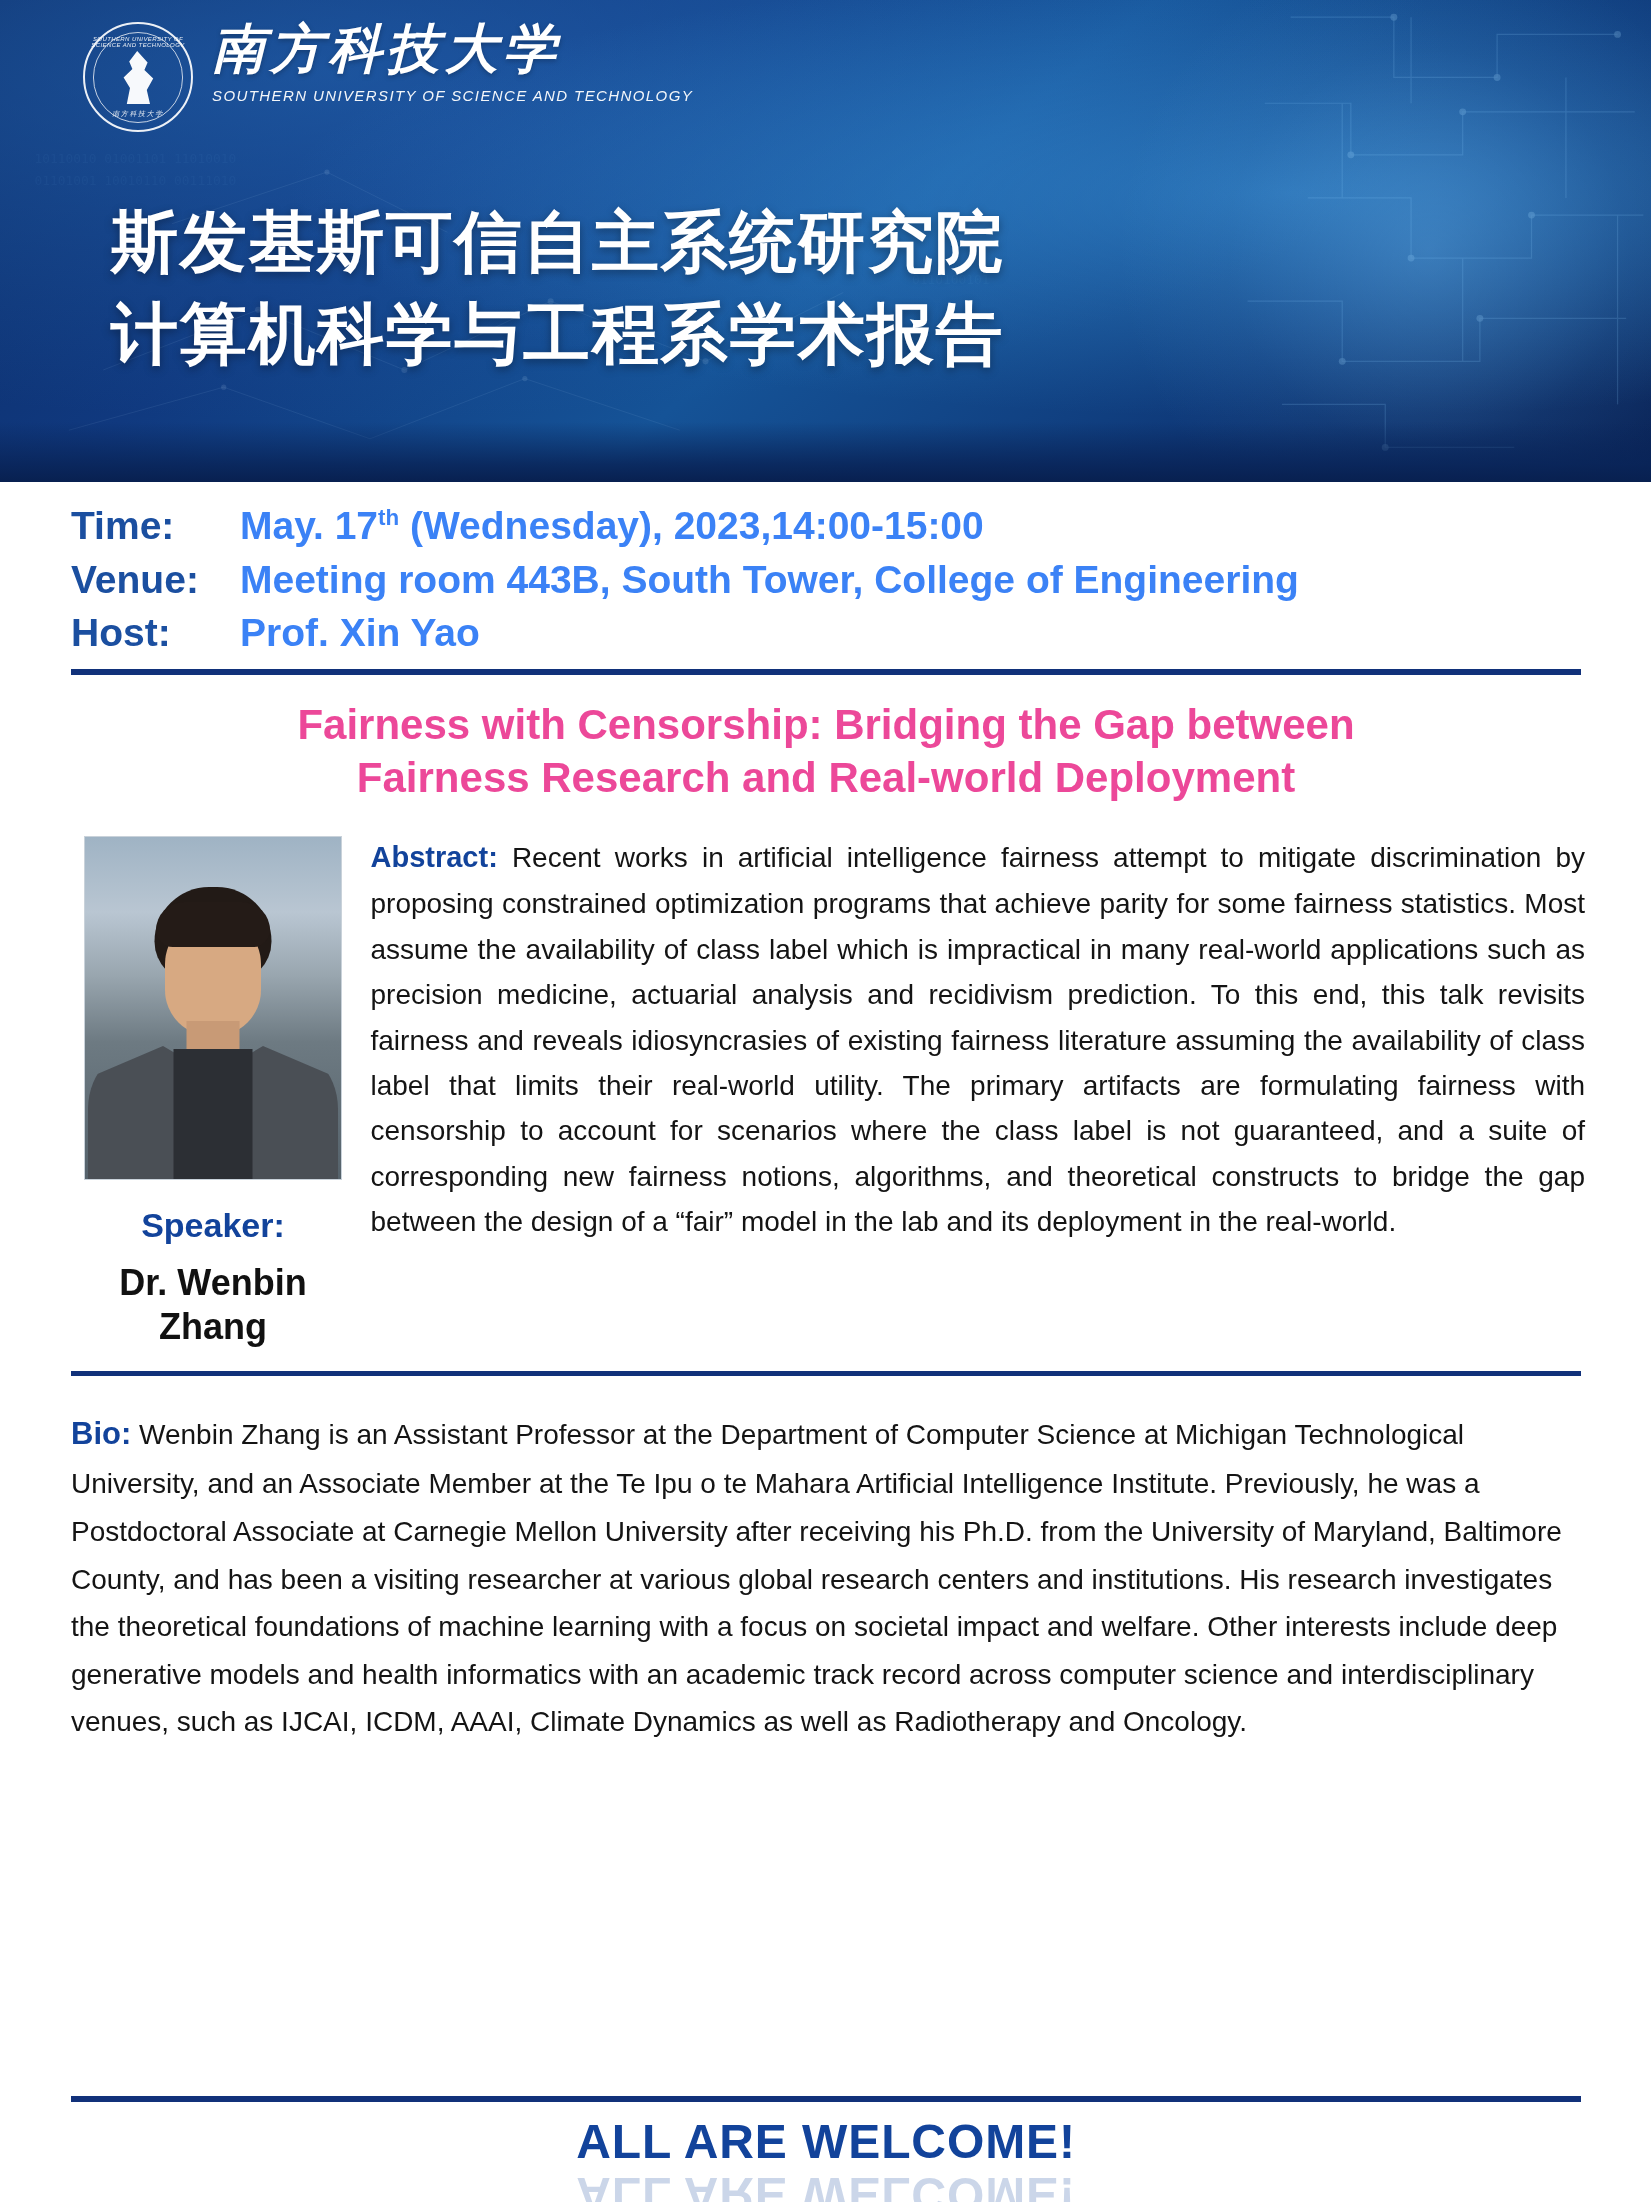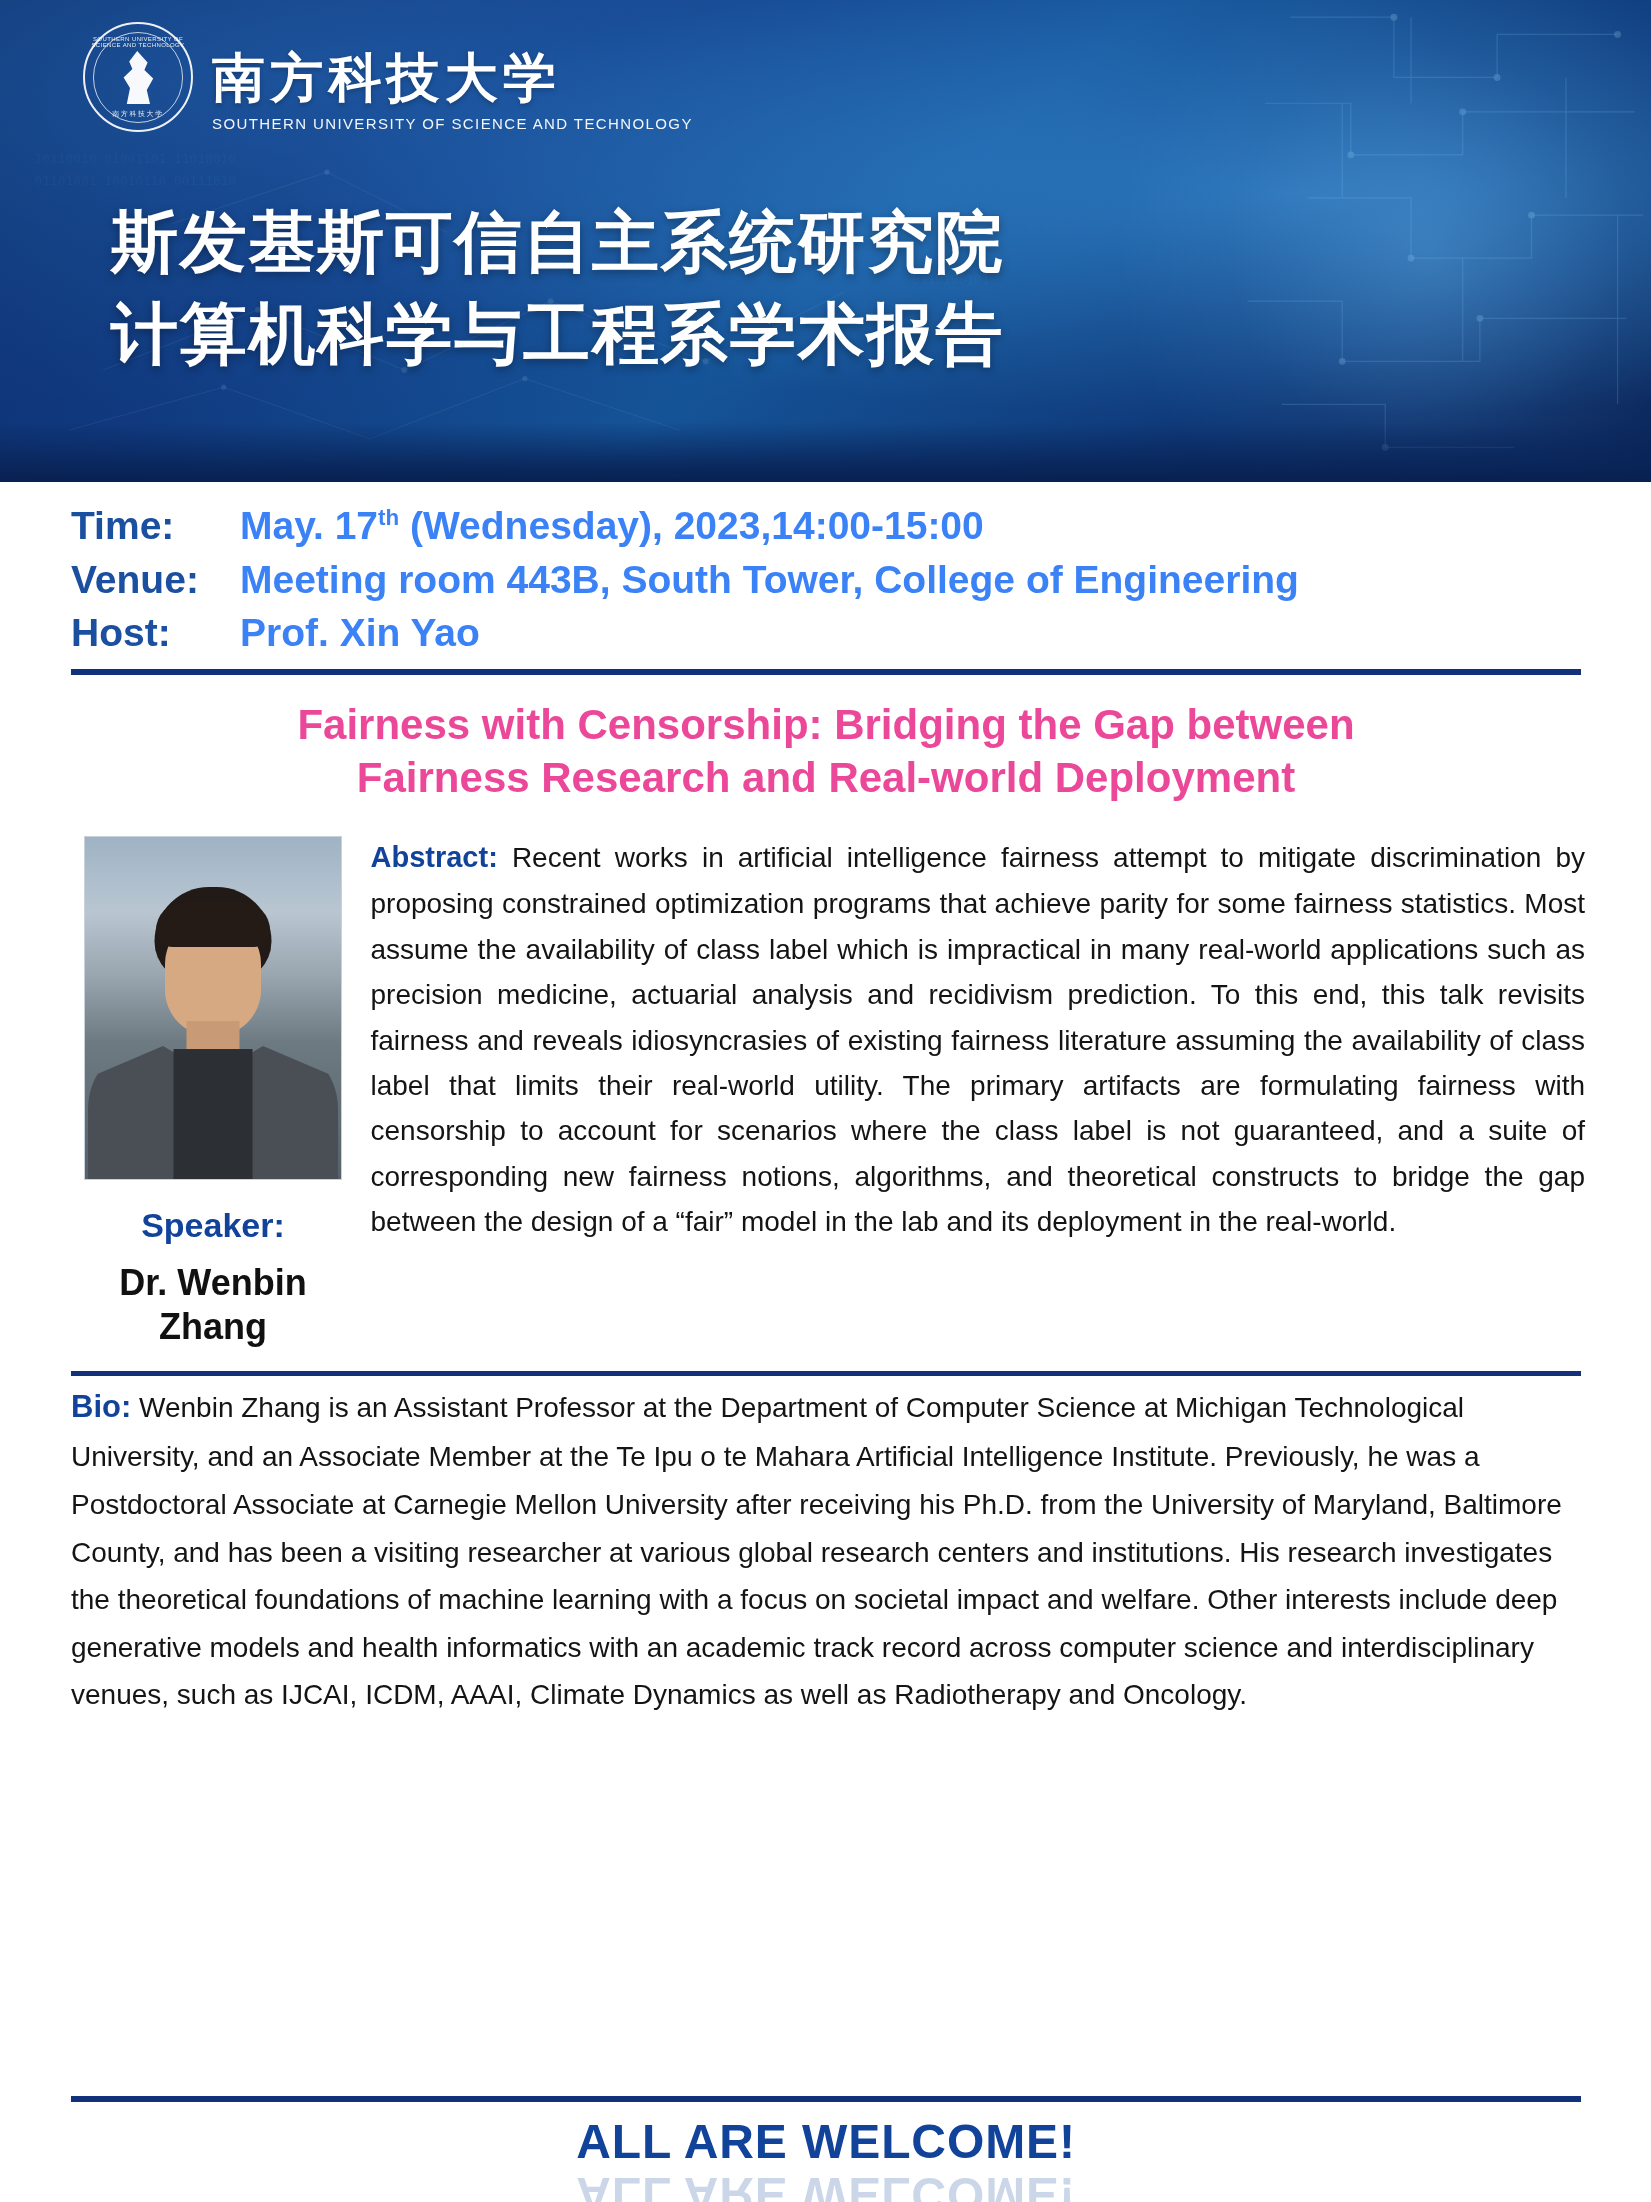--- a/index.html
+++ b/index.html
@@ -48,22 +48,23 @@
     left: 0; right: 0; bottom: 0;
     height: 60px;
     background: linear-gradient(to bottom, rgba(9,40,95,0) 0%, rgba(9,36,88,0.85) 70%, rgba(8,32,80,1) 100%);
   }
 
   .logo-row {
     position: absolute;
     left: 83px;
     top: 22.4px;
     display: flex;
-    align-items: flex-end;
+    align-items: flex-start;
     gap: 19px;
+    font-style: italic;
   }
   .seal {
     width: 110px;
     height: 110px;
     border-radius: 50%;
     border: 2.2px solid rgba(255,255,255,0.92);
     position: relative;
     display: flex;
     align-items: center;
     justify-content: center;
@@ -267,21 +268,21 @@
     text-justify: inter-word;
   }
   .abstract-text b {
     color: #12439b;
     font-weight: 700;
     font-size: 29px;
   }
 
   
   .bio-wrap {
-    margin: 5px 67px 0 71px;
+    margin: 32px 67px 0 71px;
   }
   .bio-text {
     font-size: 28px;
     line-height: 1.70;
     color: #141414;
     text-align: left;
   }
   .bio-text b {
     color: #12439b;
     font-weight: 700;

